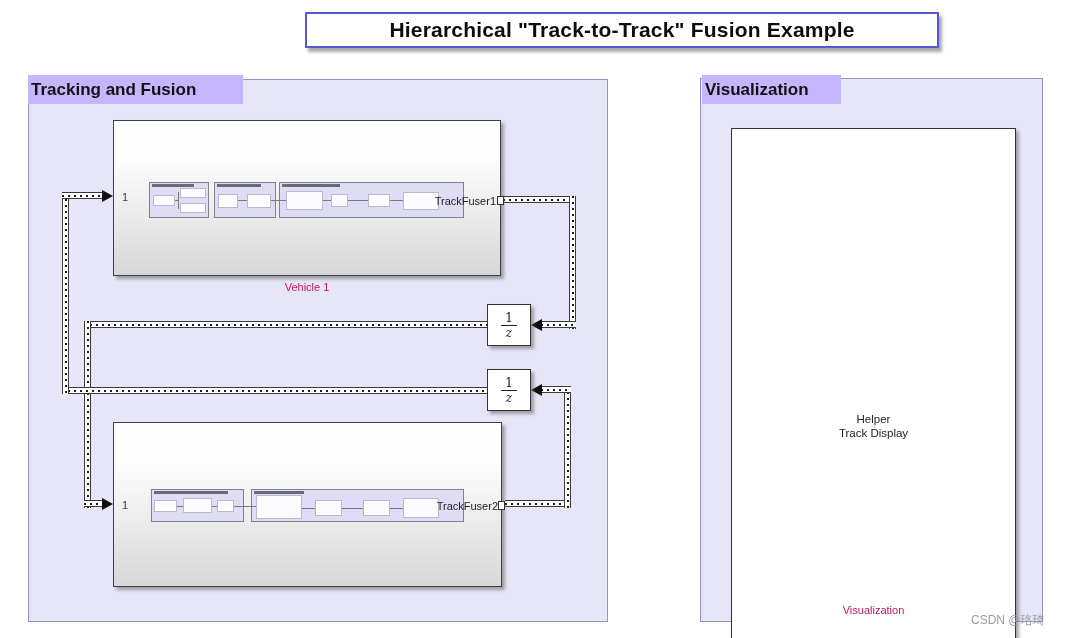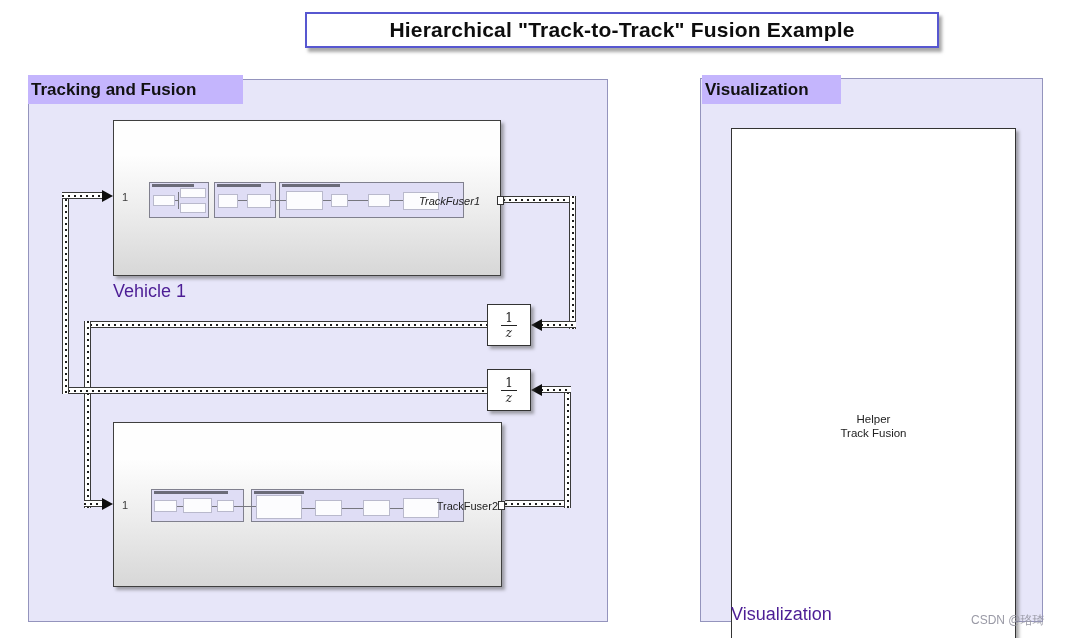--- a/index.html
+++ b/index.html
@@ -13,21 +13,21 @@
   
   .area{position:absolute;background:#e7e6f9;border:1px solid #9494bd;box-sizing:border-box;}
   .area-label{position:absolute;background:#c4b5fd;display:flex;align-items:center;
               font-size:17px;font-weight:bold;color:#111;padding-left:3px;}
   
   .subsys{position:absolute;box-sizing:border-box;border:1.5px solid #3f3f3f;
           background:linear-gradient(180deg,#fefefe 22%,#ececec 60%,#d7d7d7 100%);
           box-shadow:3px 3px 3px rgba(90,90,90,.5);}
   .plainblock{position:absolute;box-sizing:border-box;border:1.5px solid #333;background:#fff;
               box-shadow:3px 3px 3px rgba(90,90,90,.5);}
-  .block-label{position:absolute;font-size:18px;color:#4c1d95;text-align:left;}
+  .block-label{position:absolute;font-size:11px;color:#be185d;text-align:center;}
   .port-num{position:absolute;font-size:11px;color:#3c3c3c;}
   .sig-label{position:absolute;font-size:11px;color:#222;white-space:nowrap;}
   .port-notch{position:absolute;width:7px;height:9px;background:#fff;border:1.5px solid #333;box-sizing:border-box;}
   
   .panel{position:absolute;background:#dfddf5;border:1px solid #80808e;box-sizing:border-box;}
   .panel-cap{position:absolute;top:1px;left:2px;height:3px;background:#6b6b78;}
   .mb{position:absolute;background:#fcfcfe;border:1px solid #b9b9cc;box-sizing:border-box;}
   .wire{position:absolute;background:#77777f;}
   
   .bus-h{position:absolute;height:7px;box-sizing:border-box;border-top:1.5px solid #3a3a3a;
@@ -110,21 +110,21 @@
     <div class="wire" style="left:124px;top:79px;width:9px;height:1px;"></div>
     <div class="wire" style="left:157px;top:79px;width:15px;height:1px;"></div>
     <div class="mb" style="left:172px;top:70px;width:37px;height:19px;"></div>
     <div class="mb" style="left:217px;top:73px;width:17px;height:13px;"></div>
     <div class="mb" style="left:254px;top:73px;width:22px;height:13px;"></div>
     <div class="mb" style="left:289px;top:71px;width:36px;height:18px;"></div>
     <div class="wire" style="left:209px;top:79px;width:8px;height:1px;"></div>
     <div class="wire" style="left:234px;top:79px;width:20px;height:1px;"></div>
     <div class="wire" style="left:276px;top:79px;width:13px;height:1px;"></div>
 
-    <span class="sig-label" style="right:20px;top:74px;font-style:italic;">TrackFuser1</span>
+    <span class="sig-label" style="right:4px;top:74px;">TrackFuser1</span>
     <div class="port-notch" style="left:383px;top:75px;"></div>
   </div>
   <div class="block-label" style="left:113px;top:281px;width:388px;">Vehicle 1</div>
 
   <div class="subsys" style="left:113px;top:422px;width:389px;height:165px;">
     <span class="port-num" style="left:8px;top:76px;">1</span>
 
     <div class="panel" style="left:37px;top:66px;width:93px;height:33px;">
       <div class="panel-cap" style="width:74px;"></div>
     </div>
@@ -159,20 +159,20 @@
   <div class="plainblock" style="left:487px;top:369px;width:44px;height:42px;">
     <div class="frac">
       <span class="num">1</span>
       <span class="den">z</span>
     </div>
   </div>
 
   <div class="plainblock" style="left:731px;top:128px;width:285px;height:595px;">
     <div class="center-text">
       <span>Helper</span>
-      <span>Track Fusion</span>
+      <span>Track Display</span>
     </div>
   </div>
   <div class="block-label" style="left:731px;top:604px;width:285px;">Visualization</div>
 
   <div class="watermark" style="left:971px;top:612px;">CSDN @珞琦</div>
 
 </div>
 
 </body></html>

